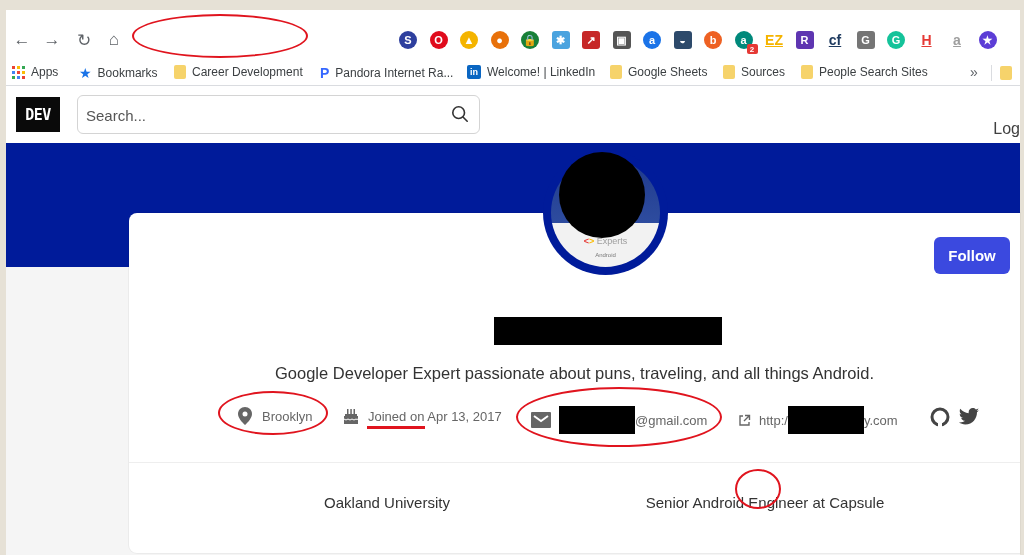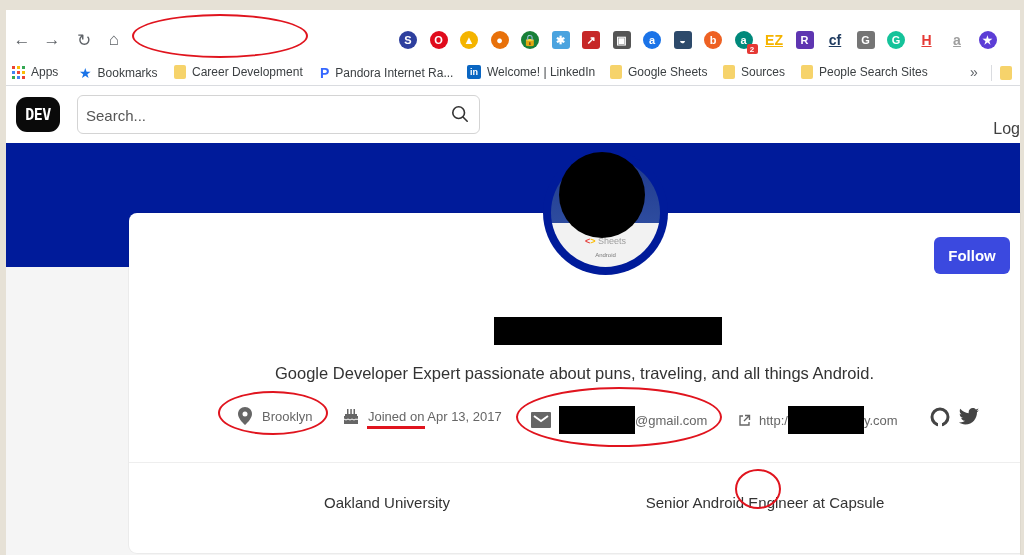--- a/index.html
+++ b/index.html
@@ -33,21 +33,21 @@
   .apps-grid { width: 13px; height: 13px; display: grid; grid-template-columns: repeat(3, 3px); gap: 2px; }
   .apps-grid i { width: 3px; height: 3px; display: block; }
   .star { color: #1a73e8; font-size: 14px; }
   .pandora { color: #3668ff; font-weight: bold; font-size: 14px; }
   .li { width: 14px; height: 14px; background: #0a66c2; color: #fff; font-size: 9px; font-weight: bold; border-radius: 2px; display: inline-flex; align-items: center; justify-content: center; }
   .chev { position: absolute; left: 964px; top: 4px; font-size: 14px; color: #5f6368; }
   .bm-sep { position: absolute; left: 985px; top: 5px; width: 1px; height: 16px; background: #dadce0; }
 
   
   .dev-header { position: absolute; left: 6px; top: 87px; width: 1014px; height: 56px; background: #fff; }
-  .dev-logo { position: absolute; left: 10px; top: 10px; width: 44px; height: 35px; background: #0a0a0a; color: #fff; border-radius: 11px; font-family: "DejaVu Sans Mono", monospace; font-weight: bold; font-size: 15px; display: flex; align-items: center; justify-content: center; letter-spacing: -0.5px; }
+  .dev-logo { position: absolute; left: 10px; top: 10px; width: 44px; height: 35px; background: #0a0a0a; color: #fff; border-radius: 0; font-family: "DejaVu Sans Mono", monospace; font-weight: bold; font-size: 15px; display: flex; align-items: center; justify-content: center; letter-spacing: -0.5px; }
   .search { position: absolute; left: 71px; top: 8px; width: 403px; height: 39px; border: 1px solid #d4d4d4; border-radius: 6px; background: #fff; }
   .search input { position: absolute; left: 8px; top: 8px; width: 340px; height: 22px; border: none; outline: none; font-size: 15px; font-family: "Liberation Sans", sans-serif; color: #404040; background: transparent; }
   .search input::placeholder { color: #555; }
   .search-icon { position: absolute; right: 10px; top: 9px; width: 18px; height: 18px; }
   .login { position: absolute; right: 0; top: 33px; font-size: 16px; color: #404040; }
 
   
   .banner { position: absolute; left: 6px; top: 143px; width: 1014px; height: 124px; background: #001b9a; }
   .page-bg { position: absolute; left: 6px; top: 267px; width: 1014px; height: 288px; background: #f5f5f5; }
 
@@ -185,21 +185,21 @@
   <span class="login">Log</span>
 </div>
 
 <div class="banner"></div>
 <div class="page-bg"></div>
 
 <div class="card"></div>
 
 <div class="avatar-ring"></div>
 <div class="avatar-inner">
-  <div class="avatar-label"><span class="gde">&lt;</span><span class="gde2">&gt;</span> <span>Sheets</span></div>
+  <div class="avatar-label"><span class="gde">&lt;</span><span class="gde2">&gt;</span> <span>Experts</span></div>
   <div class="avatar-sub">Android</div>
 </div>
 <div class="redact-circle"></div>
 
 <button class="follow-btn">Follow</button>
 
 <div class="name-redact"></div>
 <div class="bio">Google Developer Expert passionate about puns, traveling, and all things Android.</div>
 
 <div class="meta" style="left:236px">

